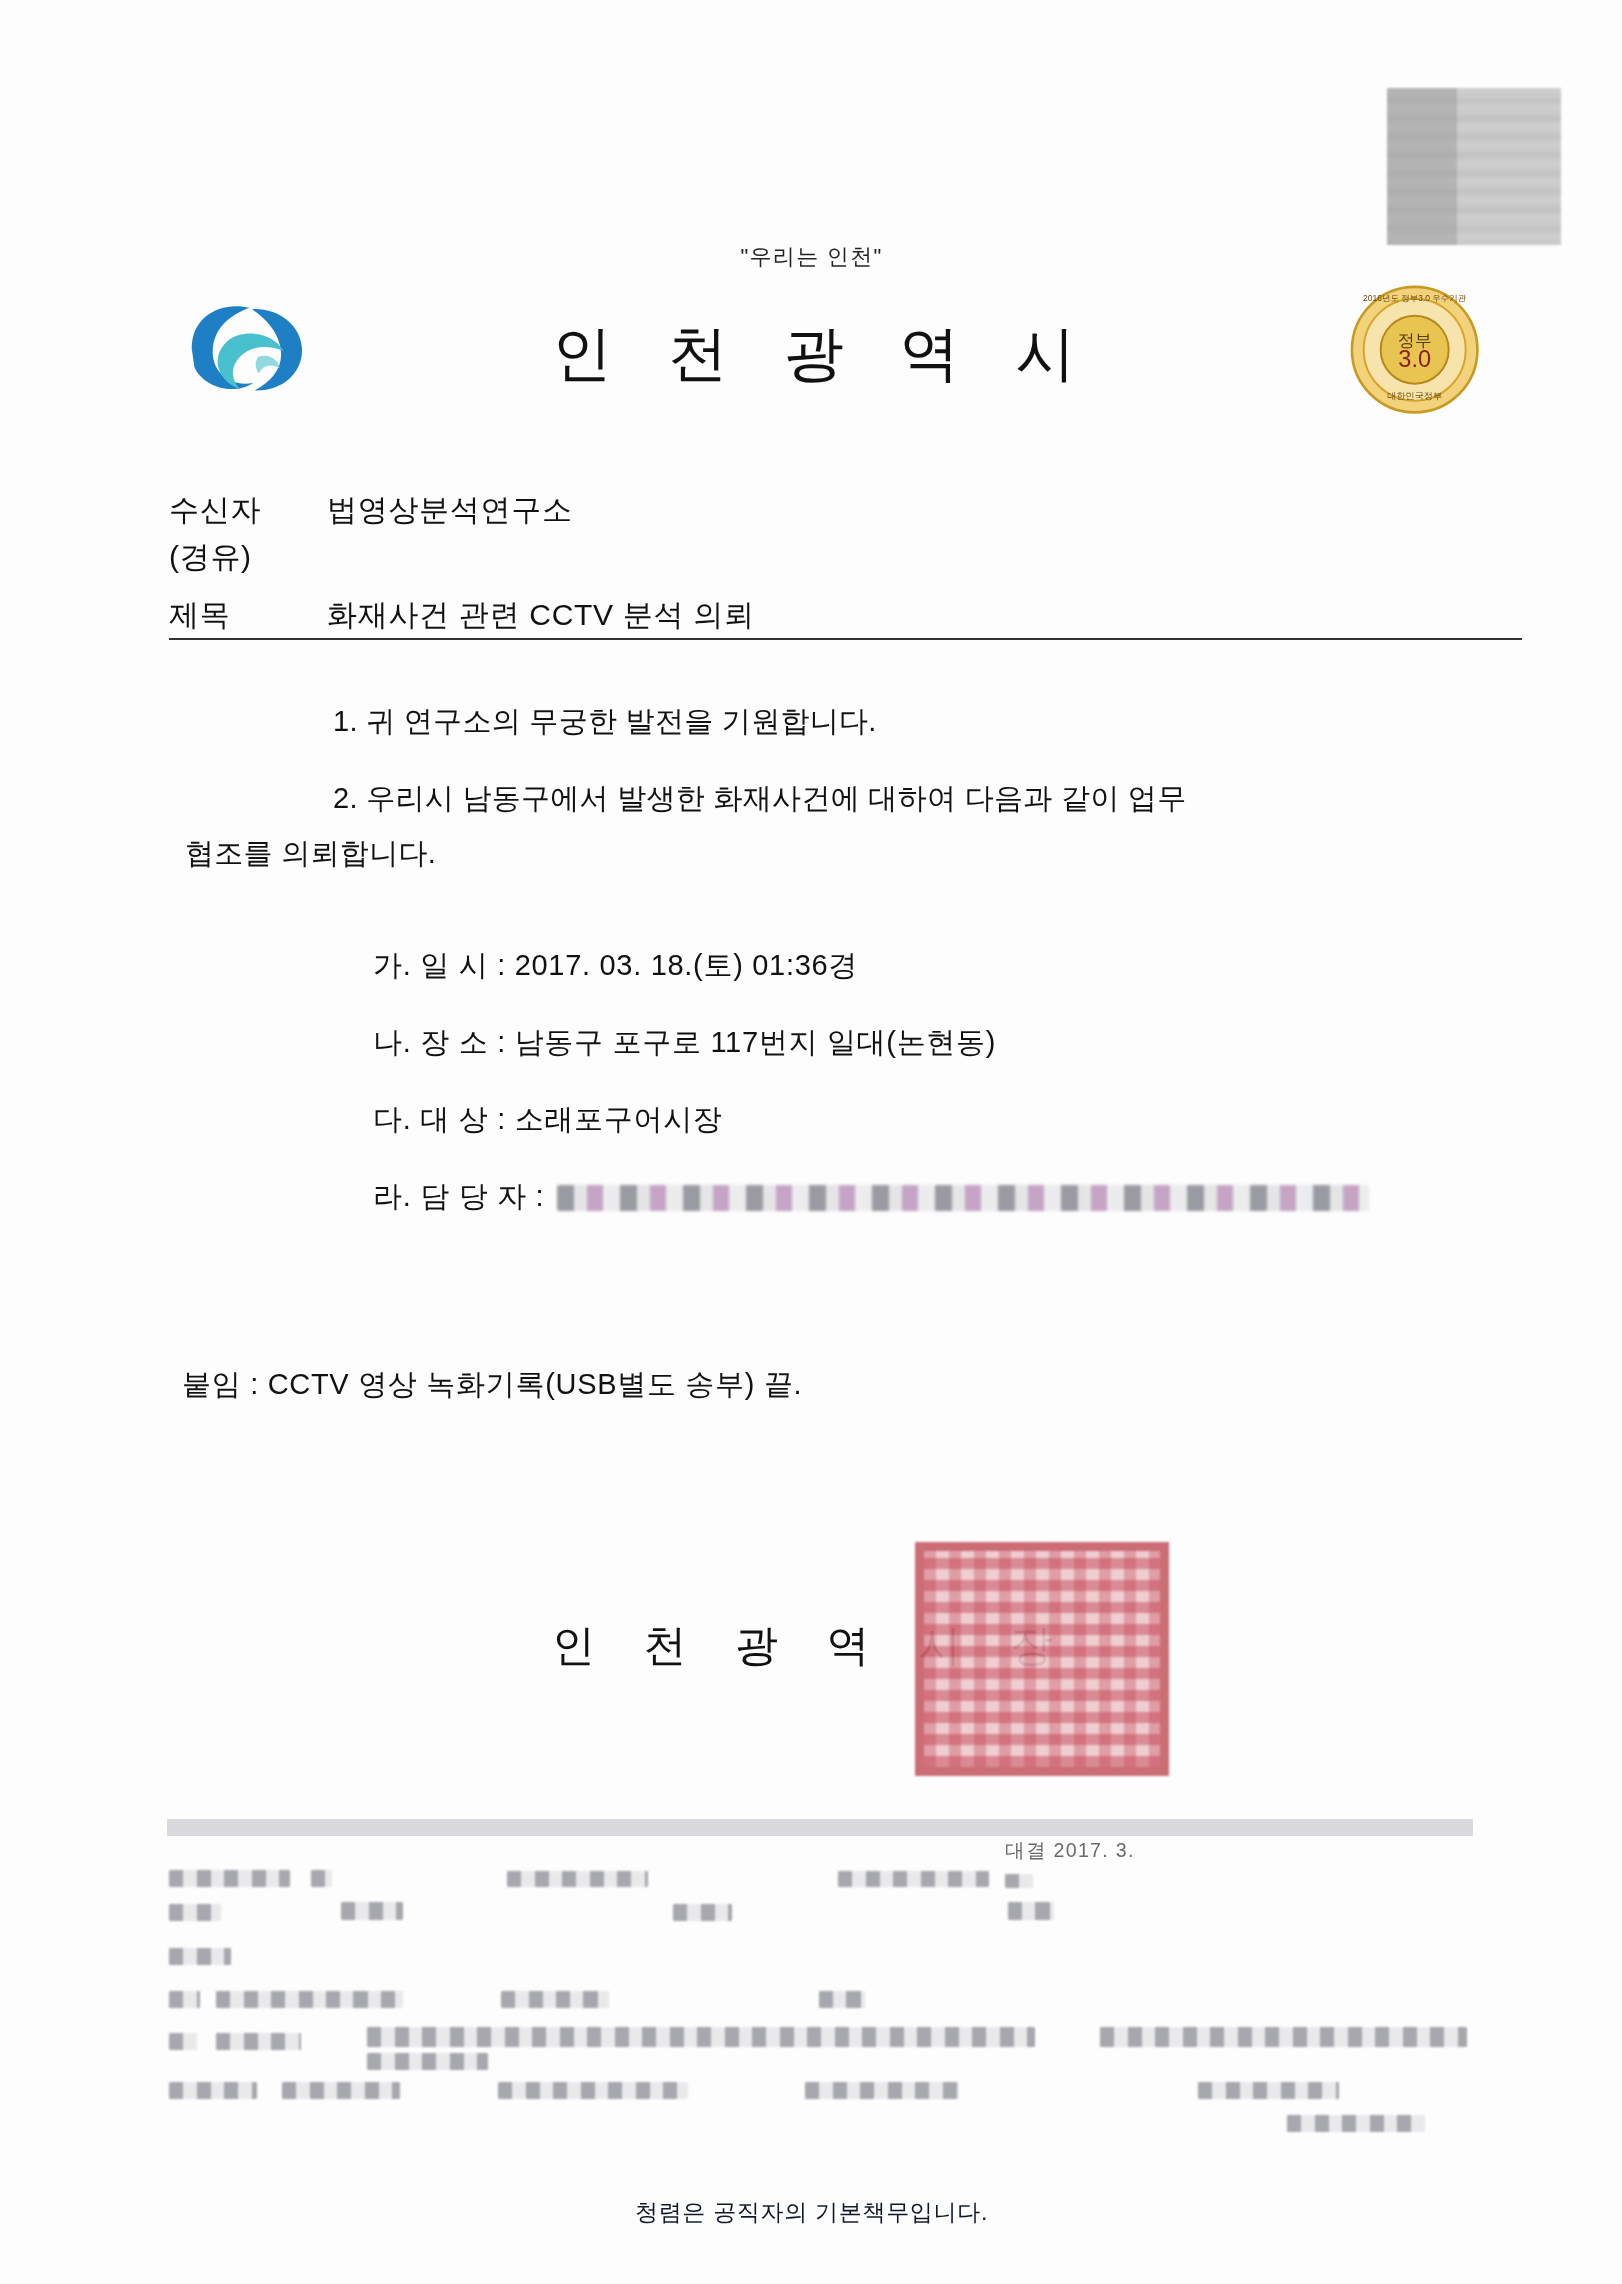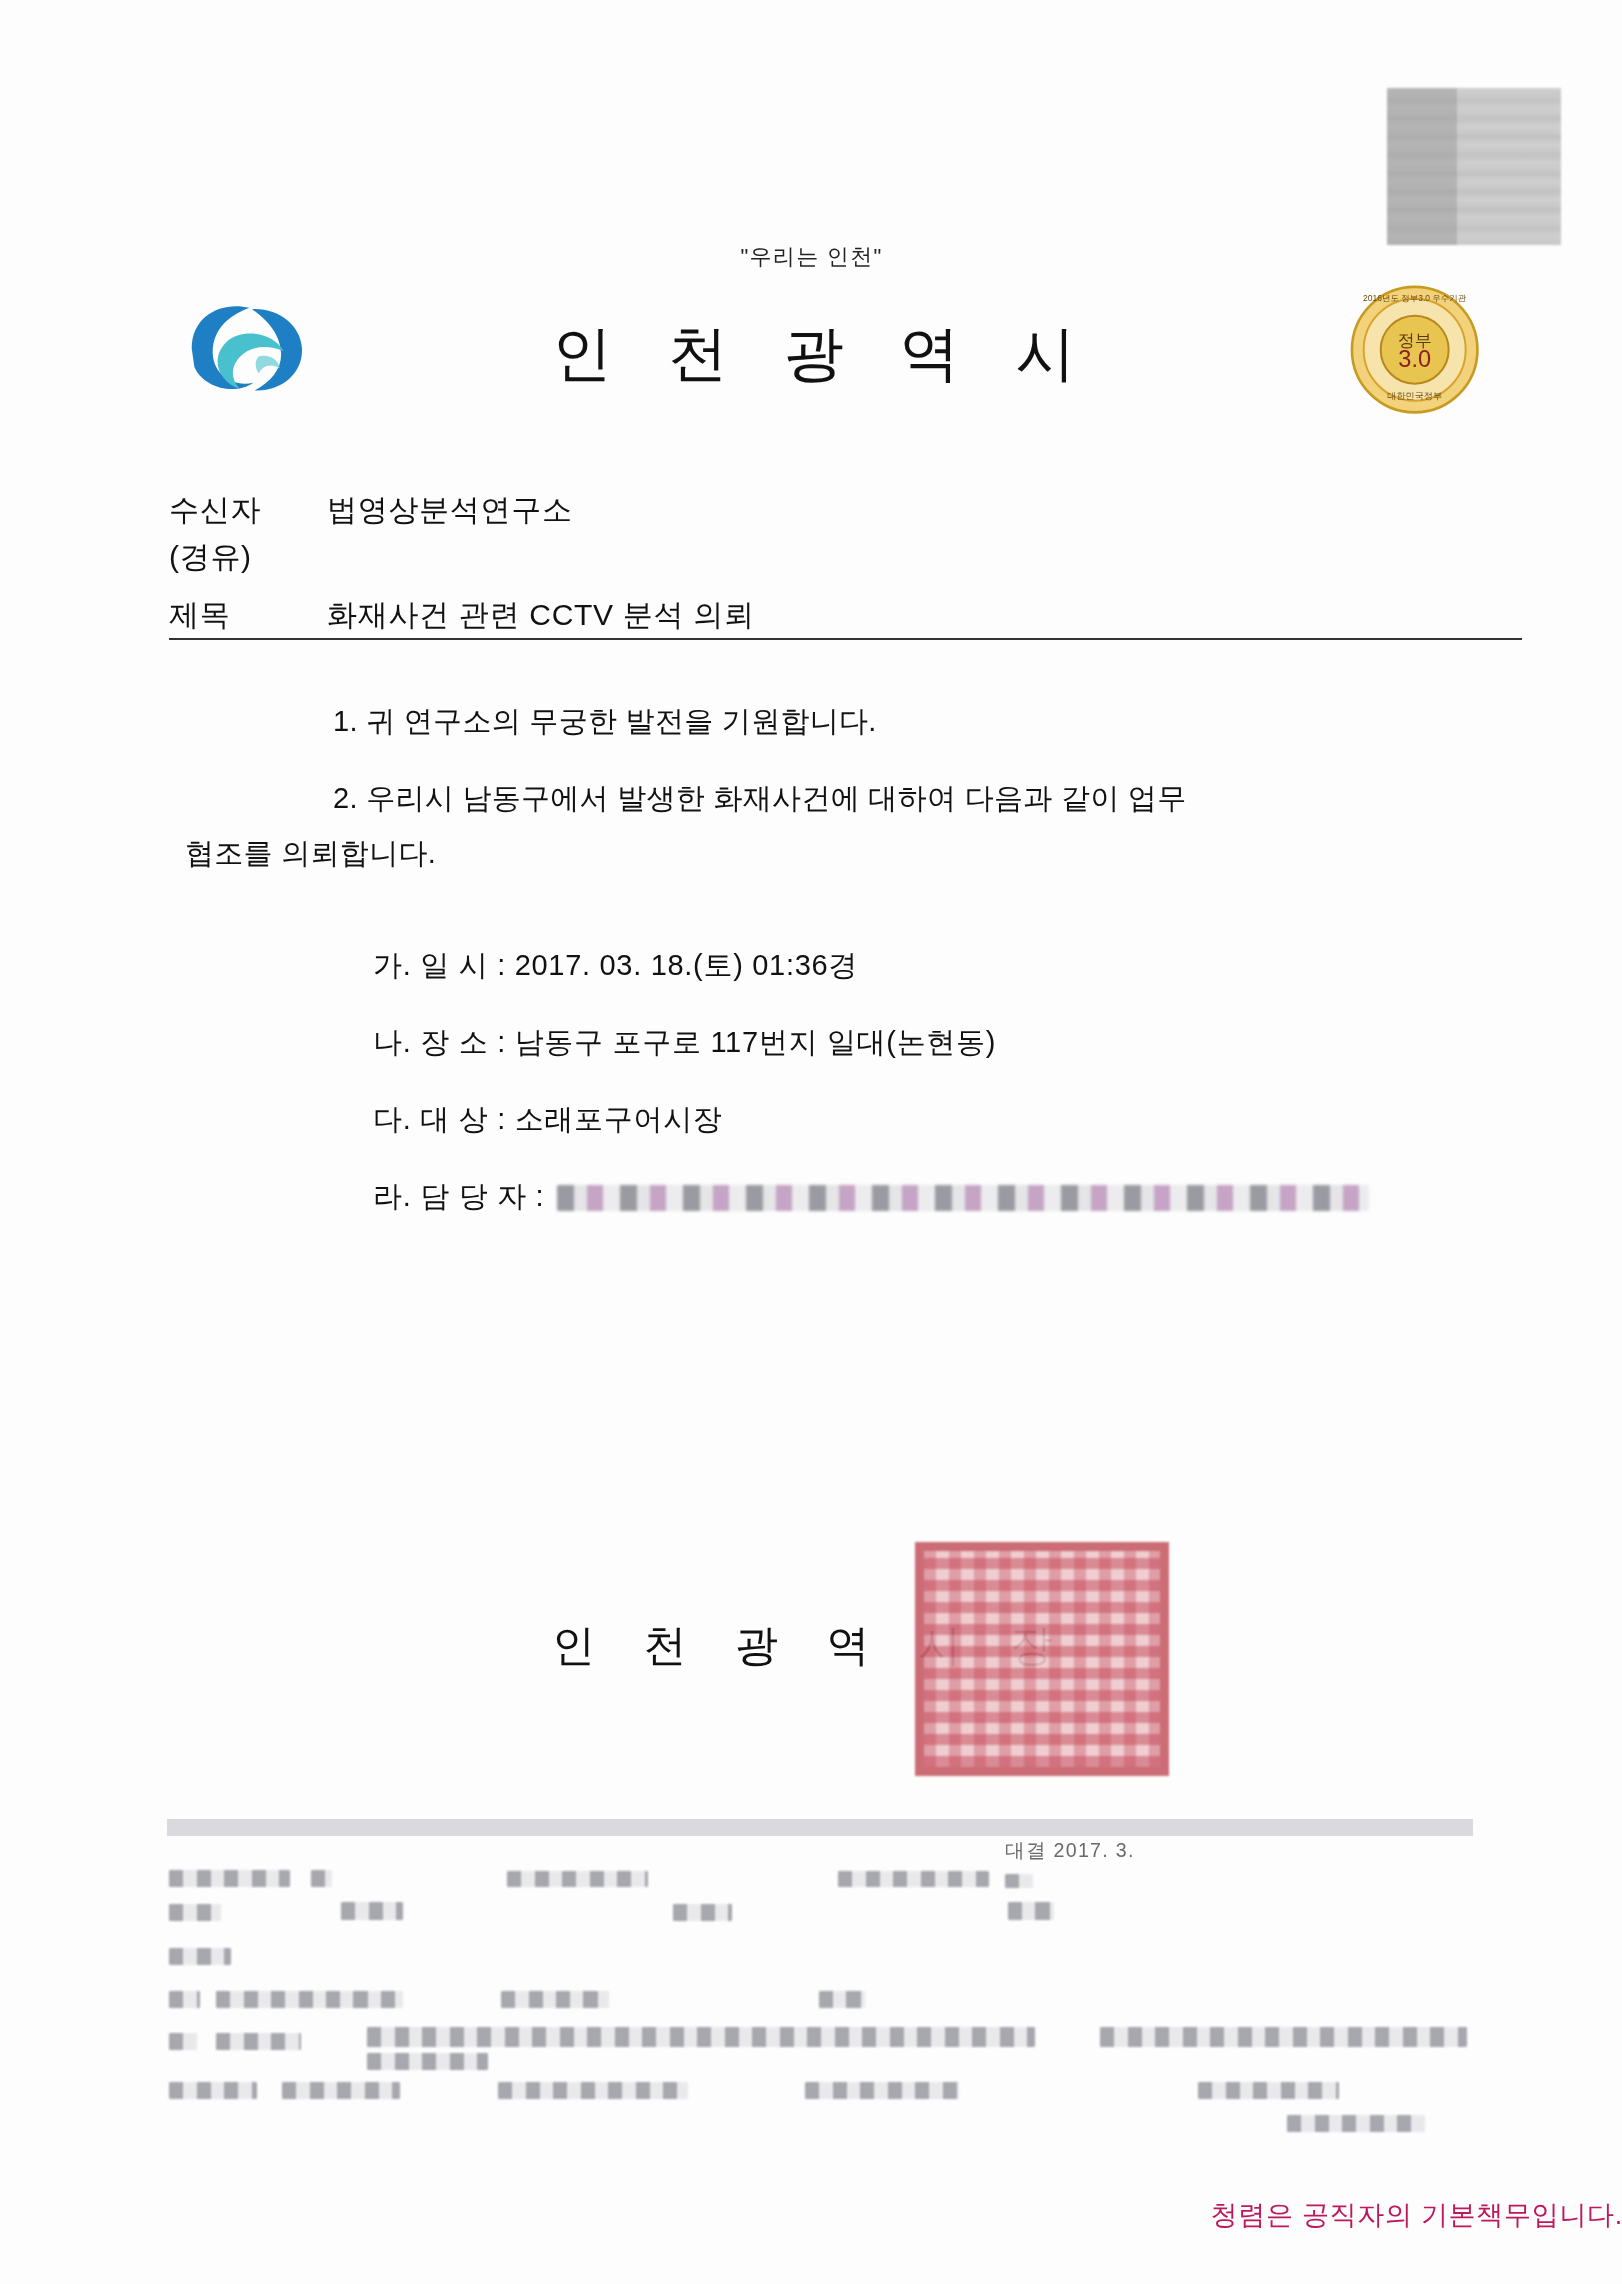--- a/index.html
+++ b/index.html
@@ -208,24 +208,24 @@
     top: 1837px;
     font-size: 19.6px;
     color: #6a6a6a;
     letter-spacing: 1.3px;
     filter: blur(0.4px);
   }
   .motto {
     position: absolute;
     left: 0; right: 0;
     top: 2197px;
-    text-align: right;
-    font-size: 27px;
+    text-align: center;
+    font-size: 23px;
     letter-spacing: 0.7px;
-    color: #be185d;
+    color: #0f172a;
   }
 </style>
 </head>
 <body>
 
 <div class="page">
 
   <div class="top-redact"></div>
 
   <div class="slogan">"우리는 인천"</div>
@@ -284,20 +284,21 @@
     <span>소래포구어시장</span>
   </div>
 
   <div class="item i-d">
     <span>라.</span>
     <span>담 당 자 :</span>
     <span class="redact-inline"></span>
   </div>
 
 
+  <div class="attach">붙임 : CCTV 영상 녹화기록(USB별도 송부)   끝.</div>
 
   <div class="sign">인 천 광 역 시 장</div>
   <div class="stamp"></div>
 
   <div class="footer-band"></div>
   <div class="daegyeol">대결  2017.   3.</div>
 
   <div class="footer-redact" style="left:169px;  top:1870px; width:121px; height:17px;"></div>
   <div class="footer-redact" style="left:311px;  top:1870px; width:21px;  height:17px;"></div>
   <div class="footer-redact" style="left:507px;  top:1871px; width:141px; height:15.7px;"></div>

